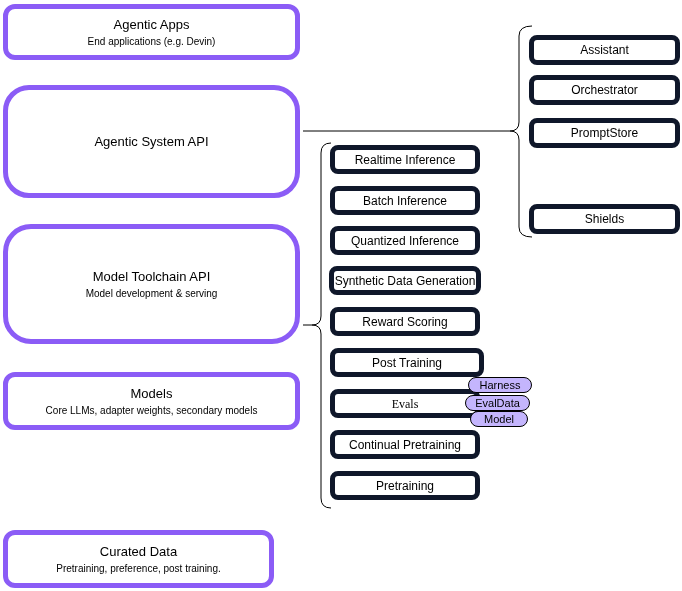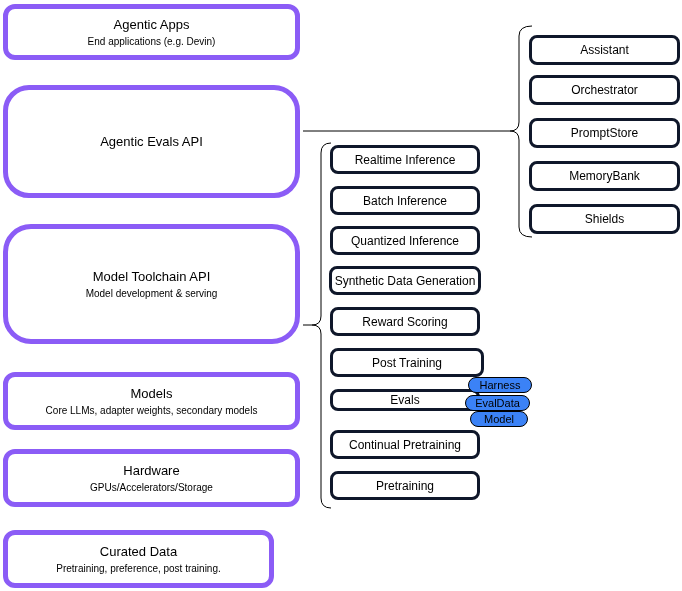--- a/index.html
+++ b/index.html
@@ -42,36 +42,36 @@
   }
   .layer-box .subtitle{
     font-size:10px;
     line-height:12px;
     color:#000000;
   }
   .comp-box{
     position:absolute;
     box-sizing:border-box;
     background:#ffffff;
-    border:3px solid #0f172a;
+    border:5px solid #0f172a;
     border-radius:8px;
     display:flex;
     align-items:center;
     justify-content:center;
     text-align:center;
     font-size:12px;
     line-height:14px;
     z-index:1;
     padding:0 18px;
     white-space:nowrap;
   }
   .pill{
     position:absolute;
     box-sizing:border-box;
-    background:#3b82f6;
+    background:#c4b5fd;
     border:1px solid #000000;
     border-radius:9px;
     display:flex;
     align-items:center;
     justify-content:center;
     text-align:right;
     font-size:11px;
     line-height:12px;
     z-index:2;
     white-space:nowrap;
@@ -94,56 +94,51 @@
 
     <path d="M331,143 Q321,143 321,153 L321,316 Q321,325 312,325 Q321,325 321,334 L321,498 Q321,508 331,508" fill="none" stroke="#000000" stroke-width="1"></path>
   </svg>
 
   <div class="layer-box r12" style="left:3px;top:4px;width:297px;height:56px;">
     <div class="title">Agentic Apps</div>
     <div class="subtitle">End applications (e.g. Devin)</div>
   </div>
 
   <div class="layer-box r26" style="left:3px;top:85px;width:297px;height:113px;">
-    <div class="title">Agentic Evals API</div>
+    <div class="title">Agentic System API</div>
   </div>
 
   <div class="layer-box r26" style="left:3px;top:224px;width:297px;height:120px;border-radius:28px;">
     <div class="title">Model Toolchain API</div>
     <div class="subtitle">Model development &amp; serving</div>
   </div>
 
   <div class="layer-box r12" style="left:3px;top:372px;width:297px;height:58px;">
     <div class="title">Models</div>
     <div class="subtitle">Core LLMs, adapter weights, secondary models</div>
   </div>
 
-  <div class="layer-box r12" style="left:3px;top:449px;width:297px;height:58px;">
-    <div class="title">Hardware</div>
-    <div class="subtitle">GPUs/Accelerators/Storage</div>
-  </div>
 
   <div class="layer-box r12" style="left:3px;top:530px;width:271px;height:58px;">
     <div class="title">Curated Data</div>
     <div class="subtitle">Pretraining, preference, post training.</div>
   </div>
 
   <div class="comp-box" style="left:330px;top:145px;width:150px;height:29px;">Realtime Inference</div>
   <div class="comp-box" style="left:330px;top:186px;width:150px;height:29px;">Batch Inference</div>
   <div class="comp-box" style="left:330px;top:226px;width:150px;height:29px;">Quantized Inference</div>
   <div class="comp-box" style="left:329px;top:266px;width:152px;height:29px;">Synthetic Data Generation</div>
   <div class="comp-box" style="left:330px;top:307px;width:150px;height:29px;">Reward Scoring</div>
   <div class="comp-box" style="left:330px;top:348px;width:154px;height:29px;">Post Training</div>
-  <div class="comp-box" style="left:330px;top:389px;width:150px;height:22px;">Evals</div>
+  <div class="comp-box" style="left:330px;top:389px;width:150px;height:29px;font-family:Liberation Serif, serif;">Evals</div>
   <div class="comp-box" style="left:330px;top:430px;width:150px;height:29px;">Continual Pretraining</div>
   <div class="comp-box" style="left:330px;top:471px;width:150px;height:29px;">Pretraining</div>
 
   <div class="pill" style="left:468px;top:377px;width:64px;height:16px;">Harness</div>
   <div class="pill" style="left:465px;top:395px;width:65px;height:16px;">EvalData</div>
   <div class="pill" style="left:470px;top:411px;width:58px;height:16px;">Model</div>
 
   <div class="comp-box" style="left:529px;top:35px;width:151px;height:30px;">Assistant</div>
   <div class="comp-box" style="left:529px;top:75px;width:151px;height:30px;">Orchestrator</div>
   <div class="comp-box" style="left:529px;top:118px;width:151px;height:30px;">PromptStore</div>
-  <div class="comp-box" style="left:529px;top:161px;width:151px;height:30px;">MemoryBank</div>
   <div class="comp-box" style="left:529px;top:204px;width:151px;height:30px;">Shields</div>
 
 </div>
 
 </body></html>

